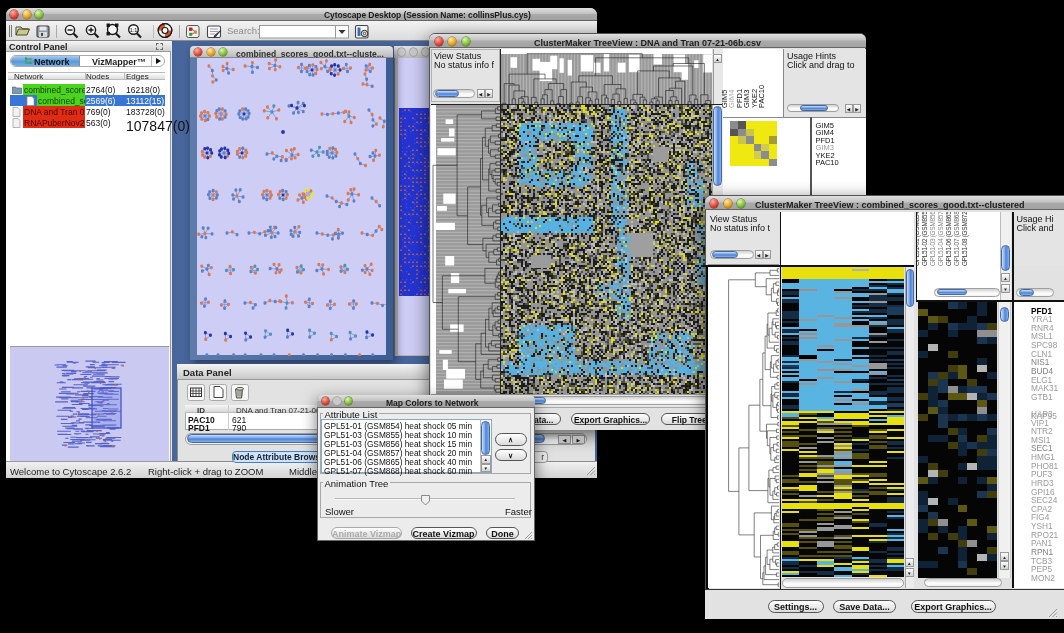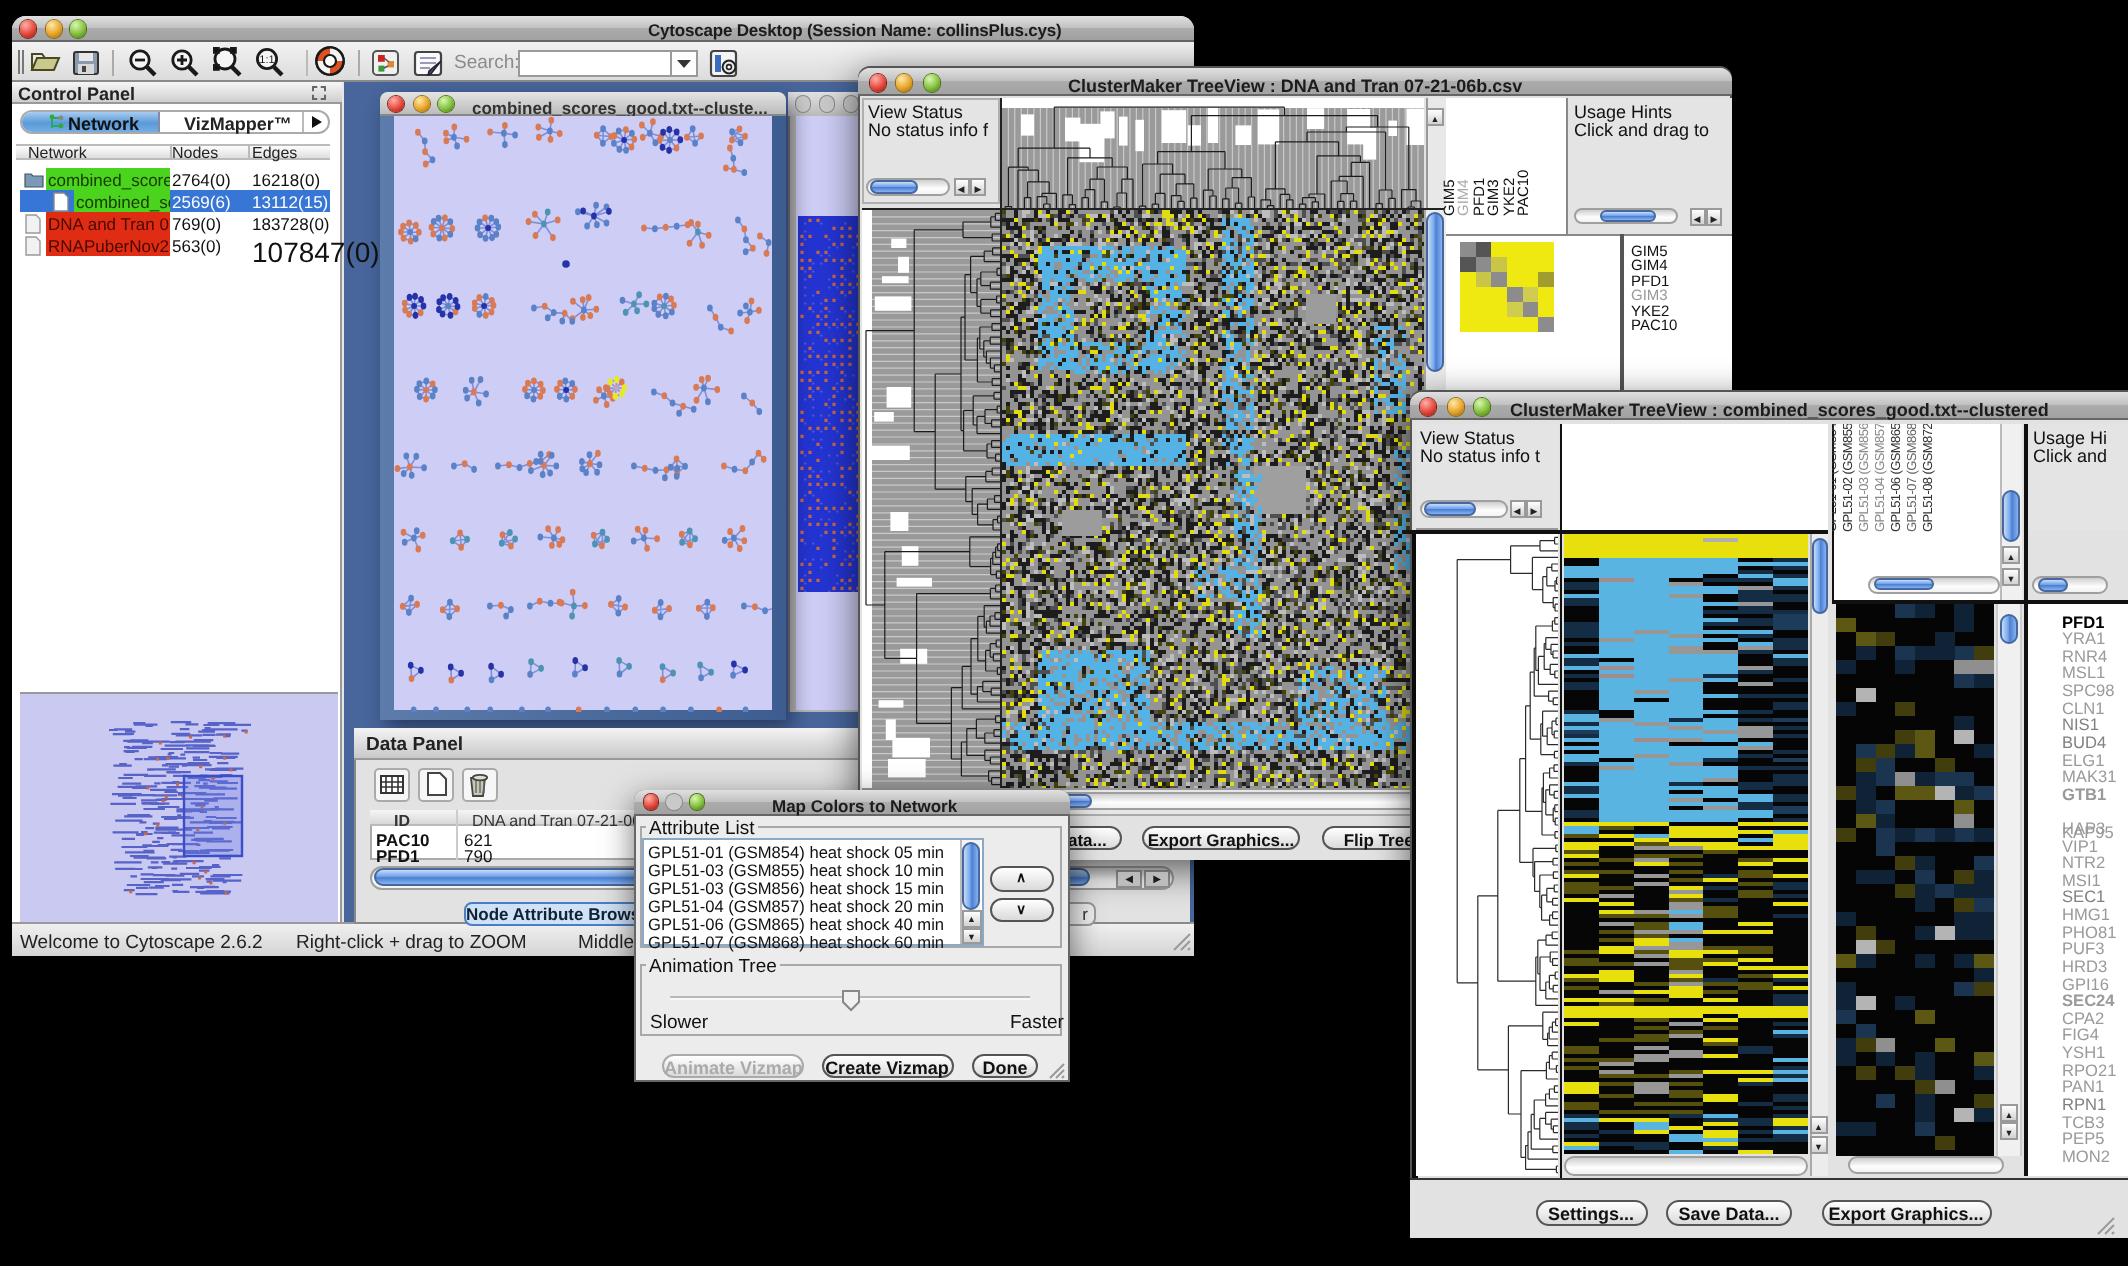--- a/index.html
+++ b/index.html
@@ -485,33 +485,33 @@
 <div class="a" style="left:1031px;top:305.5px;font-size:8.3px;color:#000;font-weight:bold">PFD1</div>
 <div class="a" style="left:1031px;top:314.1px;font-size:8.3px;color:#9a9a9a;font-weight:normal">YRA1</div>
 <div class="a" style="left:1031px;top:322.7px;font-size:8.3px;color:#9a9a9a;font-weight:normal">RNR4</div>
 <div class="a" style="left:1031px;top:331.4px;font-size:8.3px;color:#9a9a9a;font-weight:normal">MSL1</div>
 <div class="a" style="left:1031px;top:340px;font-size:8.3px;color:#9a9a9a;font-weight:normal">SPC98</div>
 <div class="a" style="left:1031px;top:348.6px;font-size:8.3px;color:#9a9a9a;font-weight:normal">CLN1</div>
 <div class="a" style="left:1031px;top:357.2px;font-size:8.3px;color:#818181;font-weight:normal">NIS1</div>
 <div class="a" style="left:1031px;top:365.8px;font-size:8.3px;color:#818181;font-weight:normal">BUD4</div>
 <div class="a" style="left:1031px;top:374.5px;font-size:8.3px;color:#9a9a9a;font-weight:normal">ELG1</div>
 <div class="a" style="left:1031px;top:383.1px;font-size:8.3px;color:#9a9a9a;font-weight:normal">MAK31</div>
-<div class="a" style="left:1031px;top:391.7px;font-size:8.3px;color:#9a9a9a;font-weight:bold">GTB1</div>
+<div class="a" style="left:1031px;top:391.7px;font-size:8.3px;color:#9a9a9a;font-weight:normal">GTB1</div>
 <div class="a" style="left:1031px;top:411px;font-size:8.3px;color:#9a9a9a;font-weight:normal">KAP95</div>
 <div class="a" style="left:1031px;top:408.9px;font-size:8.3px;color:#9a9a9a;font-weight:normal">HAP3</div>
 <div class="a" style="left:1031px;top:417.6px;font-size:8.3px;color:#9a9a9a;font-weight:normal">VIP1</div>
 <div class="a" style="left:1031px;top:426.2px;font-size:8.3px;color:#9a9a9a;font-weight:normal">NTR2</div>
 <div class="a" style="left:1031px;top:434.8px;font-size:8.3px;color:#9a9a9a;font-weight:normal">MSI1</div>
 <div class="a" style="left:1031px;top:443.4px;font-size:8.3px;color:#818181;font-weight:normal">SEC1</div>
 <div class="a" style="left:1031px;top:452px;font-size:8.3px;color:#9a9a9a;font-weight:normal">HMG1</div>
 <div class="a" style="left:1031px;top:460.7px;font-size:8.3px;color:#9a9a9a;font-weight:normal">PHO81</div>
 <div class="a" style="left:1031px;top:469.3px;font-size:8.3px;color:#9a9a9a;font-weight:normal">PUF3</div>
 <div class="a" style="left:1031px;top:477.9px;font-size:8.3px;color:#9a9a9a;font-weight:normal">HRD3</div>
 <div class="a" style="left:1031px;top:486.5px;font-size:8.3px;color:#9a9a9a;font-weight:normal">GPI16</div>
-<div class="a" style="left:1031px;top:495.1px;font-size:8.3px;color:#9a9a9a;font-weight:bold">SEC24</div>
+<div class="a" style="left:1031px;top:495.1px;font-size:8.3px;color:#9a9a9a;font-weight:normal">SEC24</div>
 <div class="a" style="left:1031px;top:503.8px;font-size:8.3px;color:#9a9a9a;font-weight:normal">CPA2</div>
 <div class="a" style="left:1031px;top:512.4px;font-size:8.3px;color:#9a9a9a;font-weight:normal">FIG4</div>
 <div class="a" style="left:1031px;top:521px;font-size:8.3px;color:#9a9a9a;font-weight:normal">YSH1</div>
 <div class="a" style="left:1031px;top:529.6px;font-size:8.3px;color:#9a9a9a;font-weight:normal">RPO21</div>
 <div class="a" style="left:1031px;top:538.2px;font-size:8.3px;color:#9a9a9a;font-weight:normal">PAN1</div>
 <div class="a" style="left:1031px;top:546.9px;font-size:8.3px;color:#818181;font-weight:normal">RPN1</div>
 <div class="a" style="left:1031px;top:555.5px;font-size:8.3px;color:#9a9a9a;font-weight:normal">TCB3</div>
 <div class="a" style="left:1031px;top:564.1px;font-size:8.3px;color:#9a9a9a;font-weight:normal">PEP5</div>
 <div class="a" style="left:1031px;top:572.7px;font-size:8.3px;color:#9a9a9a;font-weight:normal">MON2</div>
 <div class="a" style="left:705px;top:588.5px;width:359px;height:30px;background:#e2e2e2;border-top:1.5px solid #333"></div>

